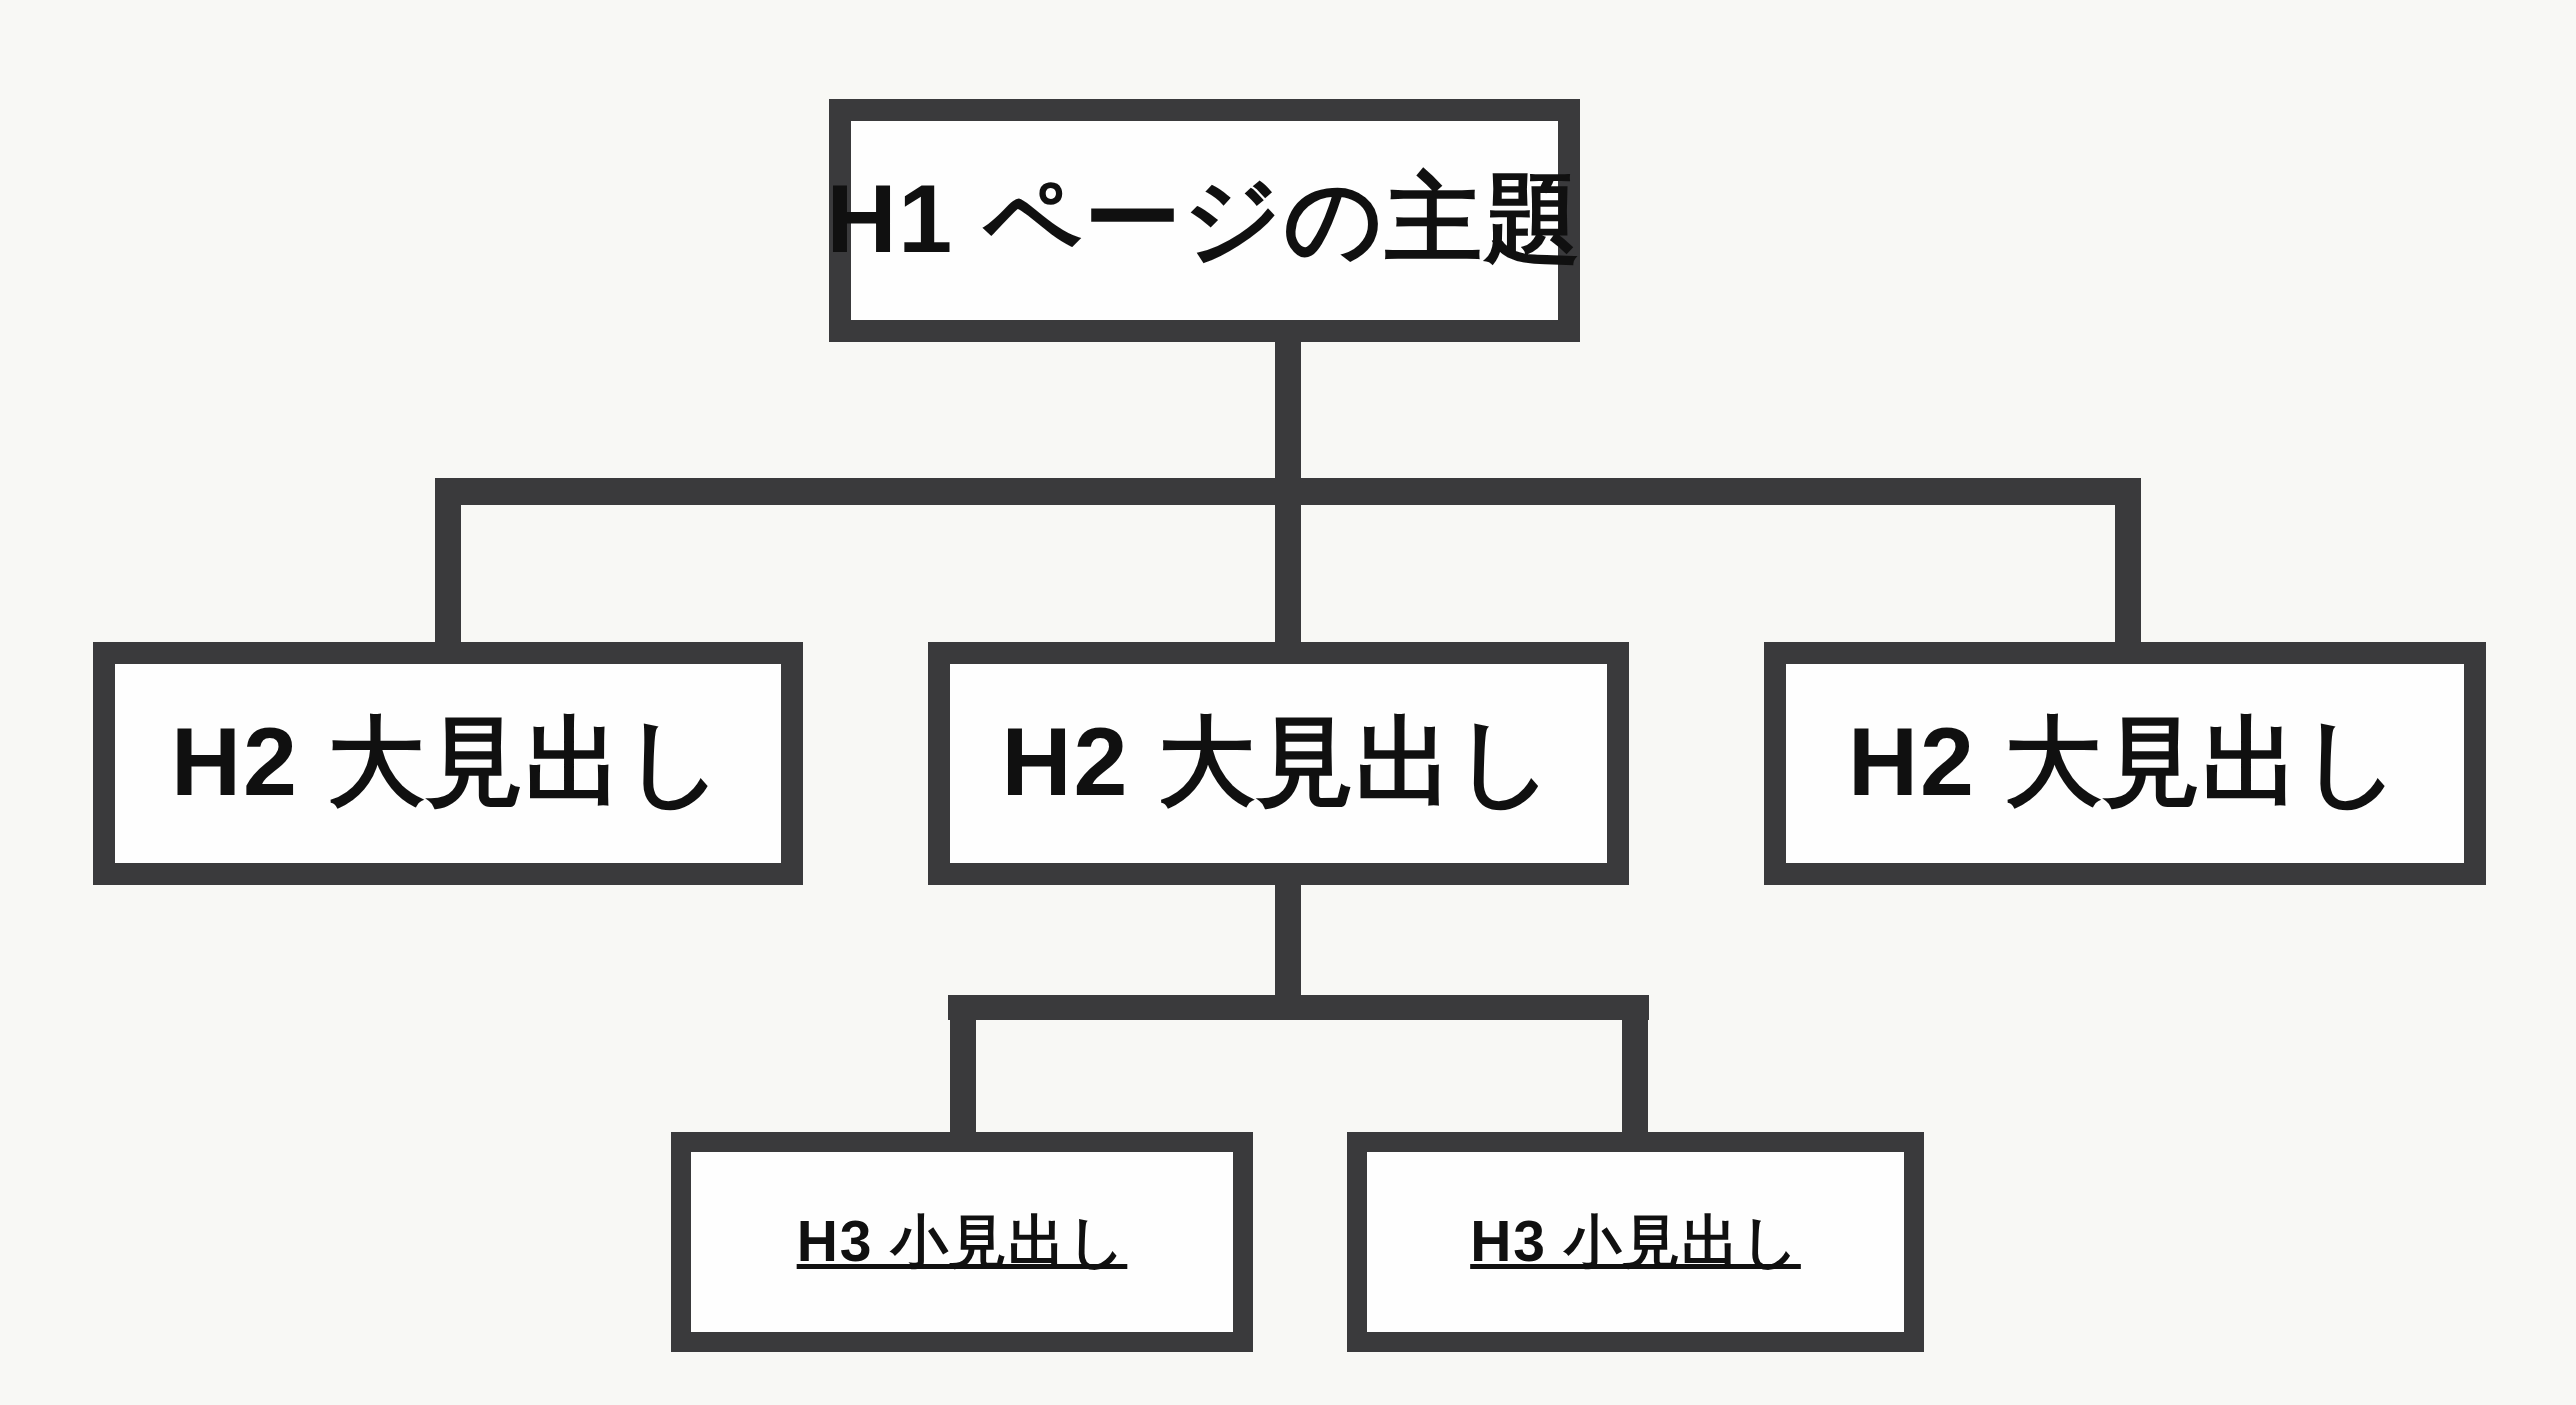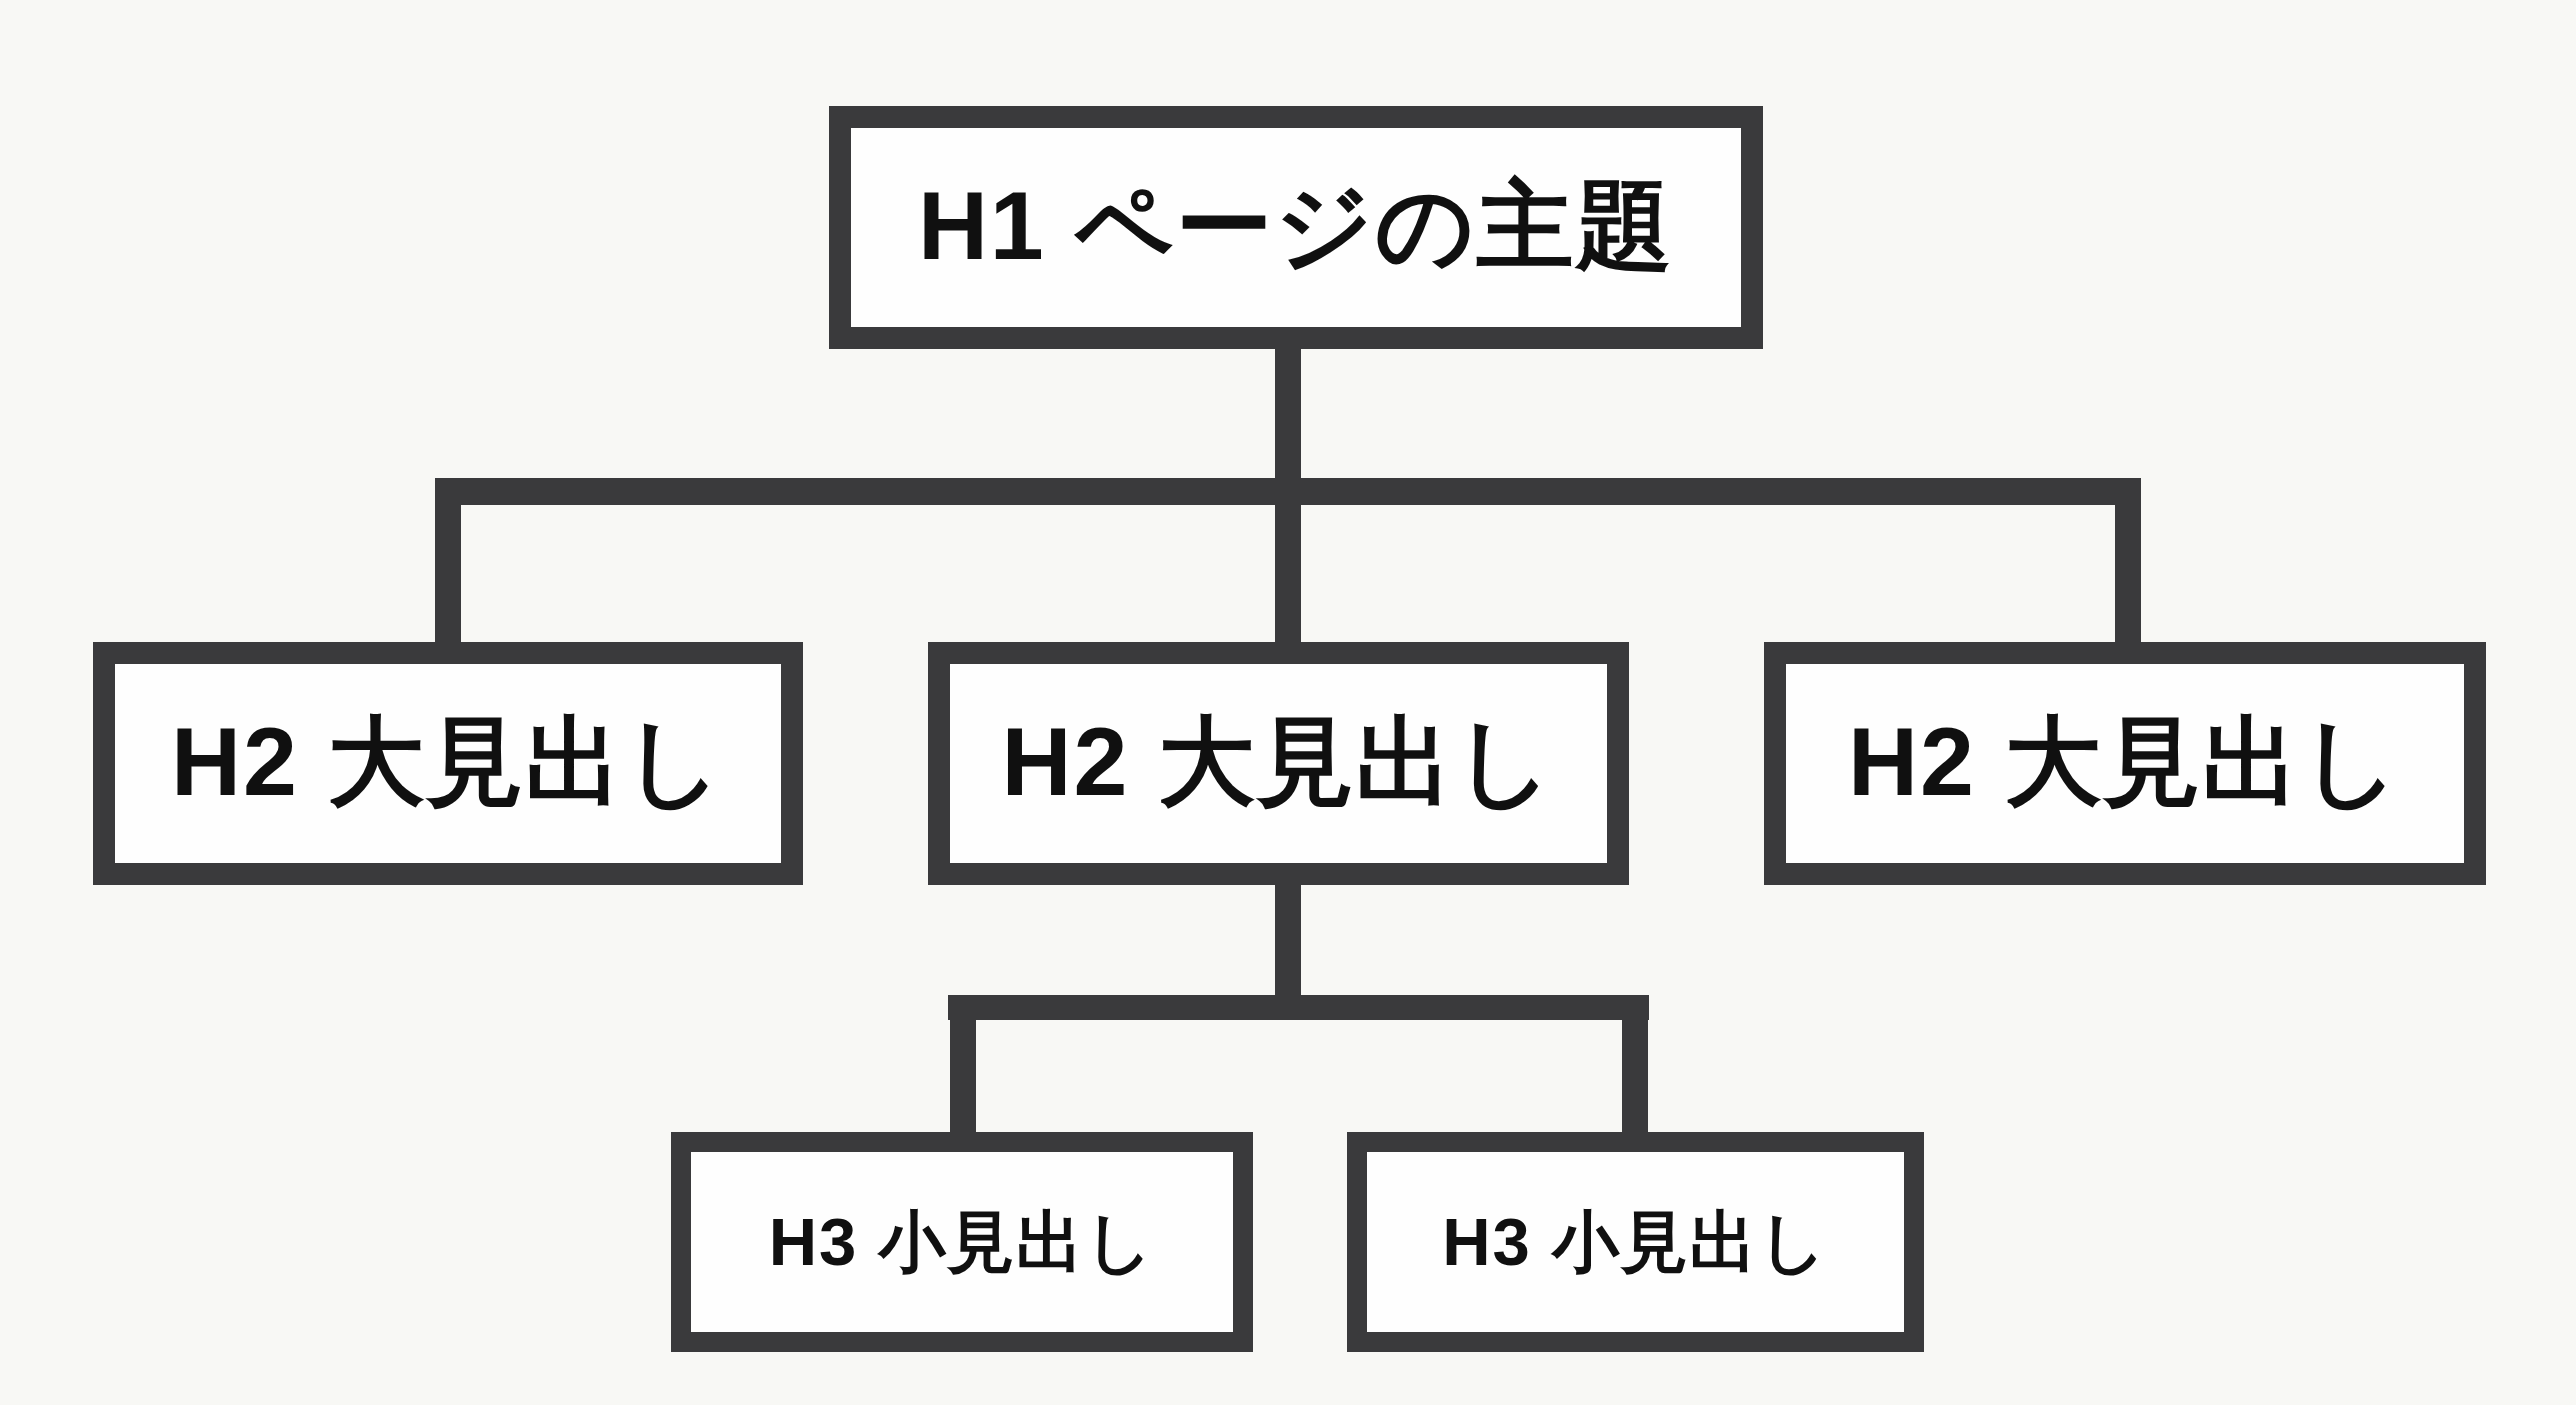--- a/index.html
+++ b/index.html
@@ -31,21 +31,21 @@
   }
   .node.h3{border-width:20px;}
   .node .label{
     color:var(--text);
     font-weight:700;
     white-space:nowrap;
     letter-spacing:1.8px;
   }
   .node.h1 .label,
   .node.h2 .label{font-size:97px;}
-  .node.h3 .label{font-size:67px;}
+  .node.h3 .label{font-size:57px;text-decoration:underline;}
   .edge{
     position:absolute;
     background:var(--line);
     z-index:1;
   }
 </style>
 </head>
 <body>
 
 <div class="stage">
@@ -53,21 +53,21 @@
   <div class="edge" style="left:1275px;top:335px;width:25.6px;height:311px"></div>
   <div class="edge" style="left:435px;top:478px;width:1705px;height:26.5px"></div>
   <div class="edge" style="left:435px;top:478px;width:25.6px;height:166px"></div>
   <div class="edge" style="left:2115px;top:478px;width:25.6px;height:166px"></div>
 
   <div class="edge" style="left:1275px;top:883px;width:25.6px;height:137px"></div>
   <div class="edge" style="left:948px;top:995px;width:701px;height:25px"></div>
   <div class="edge" style="left:950px;top:995px;width:25.6px;height:138px"></div>
   <div class="edge" style="left:1622px;top:995px;width:25.6px;height:138px"></div>
 
-  <div class="node h1" style="left:829px;top:106px;width:934px;height:243px">
+  <div class="node h1" style="left:829px;top:99px;width:751px;height:243px">
     <span class="label">H1 ページの主題</span>
   </div>
 
   <div class="node h2" style="left:93px;top:642px;width:710px;height:243px">
     <span class="label">H2 大見出し</span>
   </div>
 
   <div class="node h2" style="left:928px;top:642px;width:701px;height:243px">
     <span class="label">H2 大見出し</span>
   </div>

